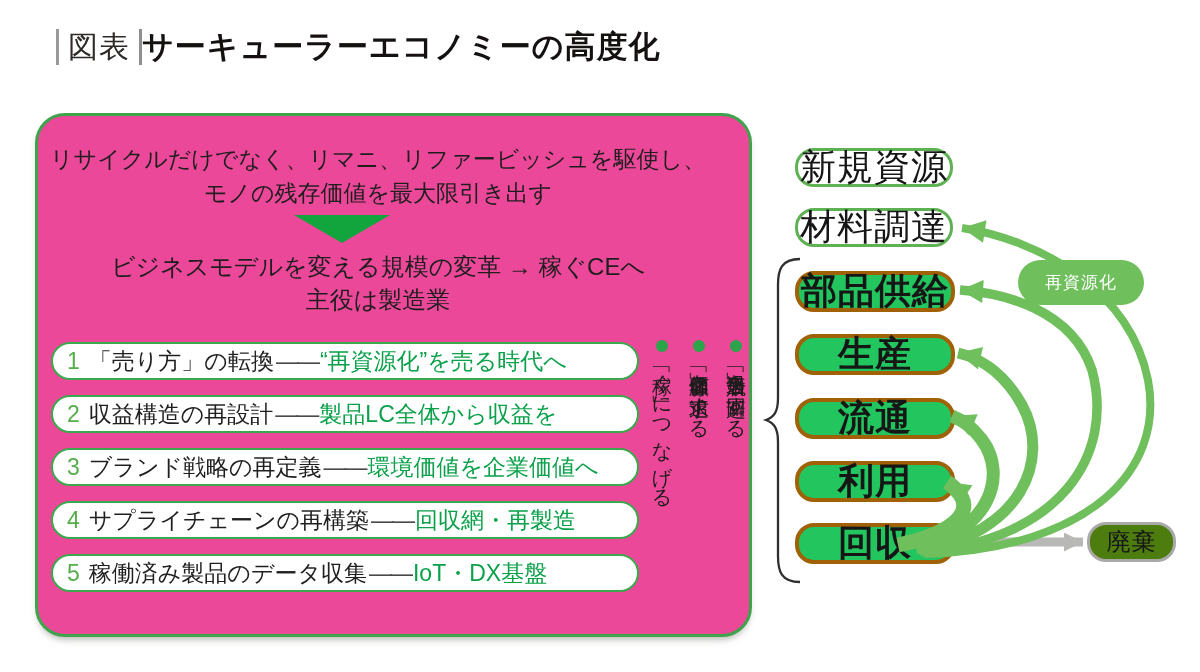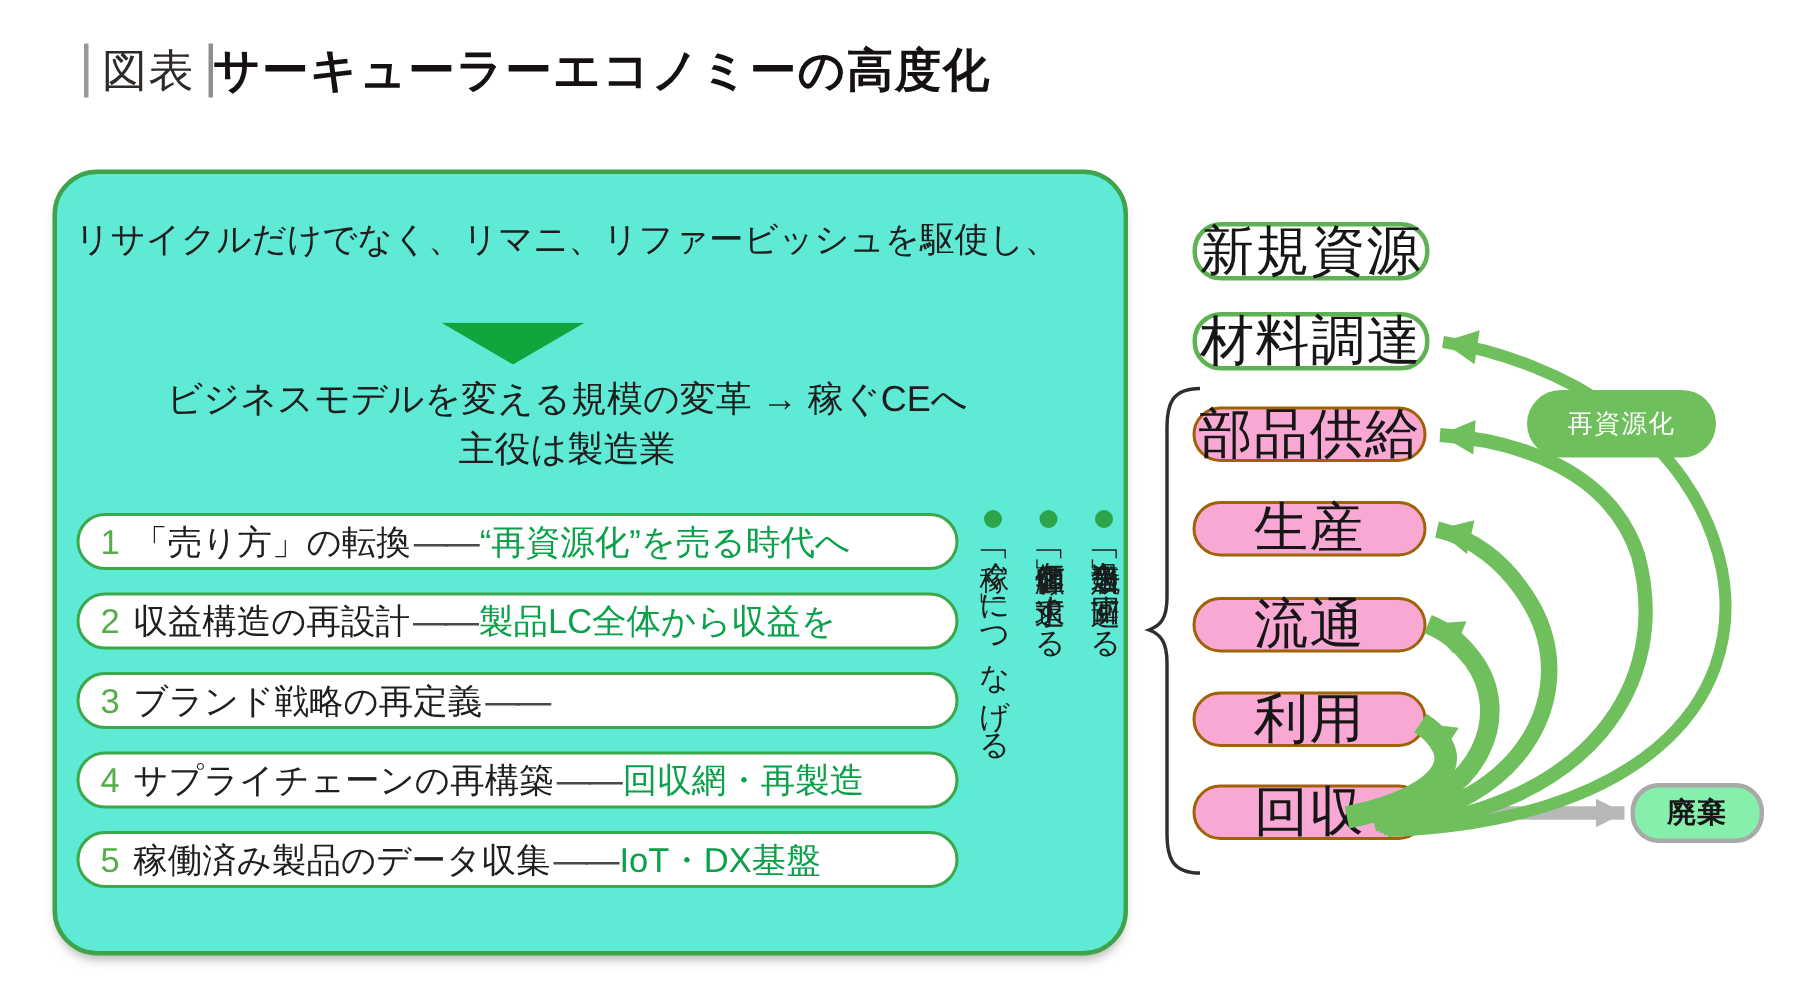--- a/index.html
+++ b/index.html
@@ -8,21 +8,21 @@
 
   
   .hdr{position:absolute;left:20px;top:26px;display:flex;align-items:center;height:42px;padding-left:36px;}
   .hdr .vbar{width:3px;height:36px;background:#9a9a9a;}
   .hdr .tag{font-size:30px;color:#2e2a28;padding:0 9px;letter-spacing:1px;}
   .hdr .vbar2{width:3px;height:36px;background:#8f8f8f;}
   .hdr .ttl{font-size:31px;font-weight:bold;color:#141110;letter-spacing:1px;}
 
   
   .panel{position:absolute;left:35px;top:113px;width:711px;height:518px;
-         background:#5eead4;border:3px solid #3EA34B;border-radius:30px;
+         background:#ec4899;border:3px solid #3EA34B;border-radius:30px;
          box-shadow:0 5px 7px -3px rgba(110,110,100,.55);}
   .intro{position:absolute;left:10px;top:26px;width:660px;text-align:center;
          font-size:23px;line-height:34px;color:#1e1e1e;}
   .tri{position:absolute;left:256px;top:99px;width:96px;height:28px;background:#12A53E;
        clip-path:polygon(0 0,100% 0,50% 100%);}
   .lead{position:absolute;left:10px;top:134px;width:660px;text-align:center;
         font-size:24px;line-height:33px;color:#1e1e1e;}
 
   .items{position:absolute;left:13px;top:226px;display:flex;flex-direction:column;gap:15px;}
   .item{width:570px;height:34px;background:#ffffff;border:2px solid #3AA84B;border-radius:19px;
@@ -37,47 +37,48 @@
   .vcol{width:33px;display:flex;flex-direction:column;align-items:center;gap:8px;}
   .vdot{width:12px;height:12px;border-radius:50%;background:#2BA44A;flex:0 0 auto;}
   .vtxt{writing-mode:vertical-rl;text-orientation:mixed;font-size:20px;line-height:33px;
         color:#1c1c1c;letter-spacing:0px;}
 
   
   .stage{position:absolute;left:795px;width:152px;height:33px;border-radius:19px;
          display:flex;align-items:center;justify-content:center;
          font-size:36px;color:#161616;z-index:2;letter-spacing:1px;}
   .stage.outline{background:#ffffff;border:3px solid #5EB253;}
-  .stage.filled{background:#f9a8d4;border:2px solid #a16207;}
+  .stage.filled{background:#22c55e;border:4px solid #a16207;font-weight:bold;}
   .s0{top:148px}.s1{top:208px}.s2{top:271px}.s3{top:334px}.s4{top:398px}.s5{top:461px}.s6{top:523px}
 
   .overlay{position:absolute;left:0;top:0;width:1200px;height:672px;z-index:4;pointer-events:none;}
 
   .recycle{position:absolute;left:1018px;top:260px;width:126px;height:45px;border-radius:23px;
            background:#6FBF5D;color:#ffffff;font-size:17px;display:flex;align-items:center;
            justify-content:center;z-index:6;letter-spacing:1px;}
   .waste{position:absolute;left:1087px;top:522px;width:83px;height:34px;border-radius:19px;
-         background:#86efac;border:3px solid #A9A9A7;color:#161616;font-size:19px;
-         display:flex;align-items:center;justify-content:center;z-index:2;letter-spacing:1px;font-weight:bold;}
+         background:#4d7c0f;border:3px solid #A9A9A7;color:#161616;font-size:24px;
+         display:flex;align-items:center;justify-content:center;z-index:2;letter-spacing:1px;}
 </style>
 </head>
 <body>
 
 <div class="canvas">
 
   <div class="hdr">
     <span class="vbar"></span>
     <span class="tag">図表</span>
     <span class="vbar2"></span>
     <span class="ttl">サーキューラーエコノミーの高度化</span>
   </div>
 
   <div class="panel">
     <div class="intro">
       <div>リサイクルだけでなく、リマニ、リファービッシュを駆使し、</div>
+      <div>モノの残存価値を最大限引き出す</div>
     </div>
     <div class="tri"></div>
     <div class="lead">
       <div>ビジネスモデルを変える規模の変革 → 稼ぐCEへ</div>
       <div>主役は製造業</div>
     </div>
 
     <div class="items">
       <div class="item">
         <span class="num">1</span>
@@ -88,20 +89,21 @@
       <div class="item">
         <span class="num">2</span>
         <span class="lbl">収益構造の再設計</span>
         <span class="dash">——</span>
         <span class="hl">製品LC全体から収益を</span>
       </div>
       <div class="item">
         <span class="num">3</span>
         <span class="lbl">ブランド戦略の再定義</span>
         <span class="dash">——</span>
+        <span class="hl">環境価値を企業価値へ</span>
       </div>
       <div class="item">
         <span class="num">4</span>
         <span class="lbl">サプライチェーンの再構築</span>
         <span class="dash">——</span>
         <span class="hl">回収網・再製造</span>
       </div>
       <div class="item">
         <span class="num">5</span>
         <span class="lbl">稼働済み製品のデータ収集</span>

